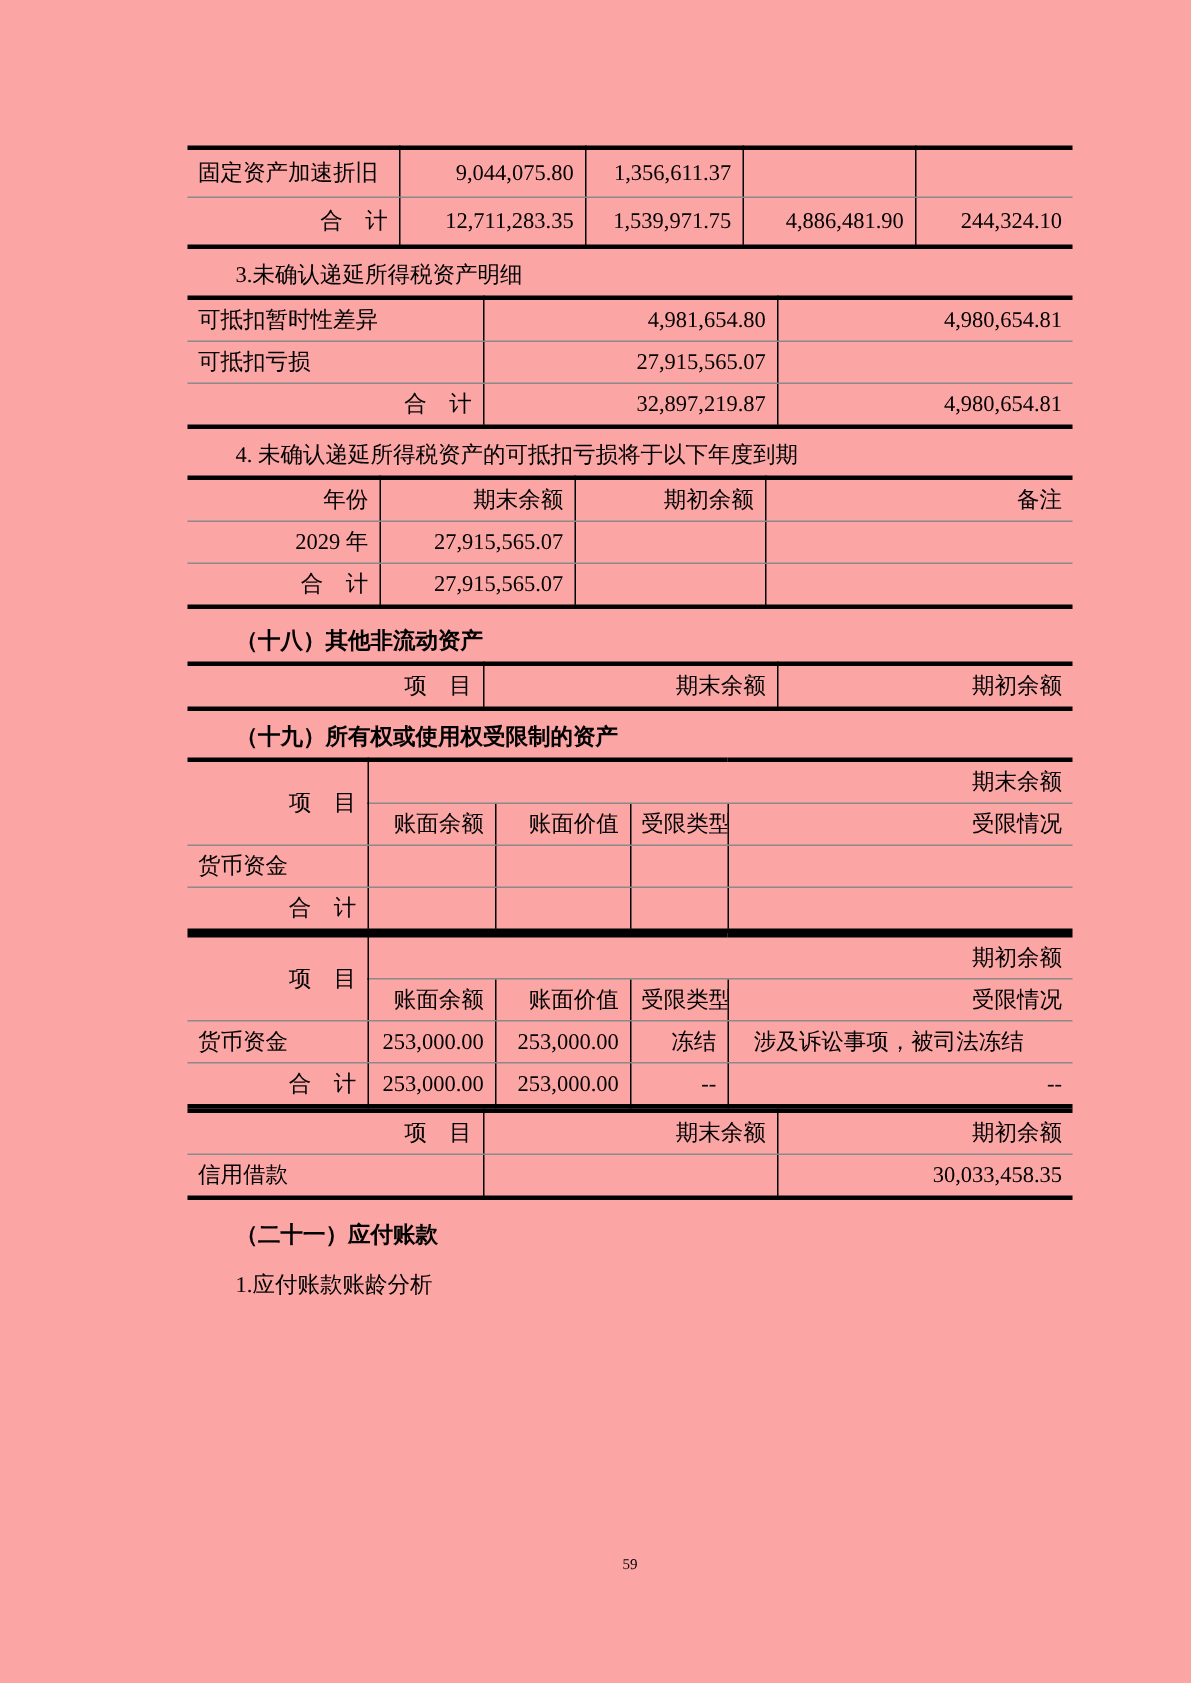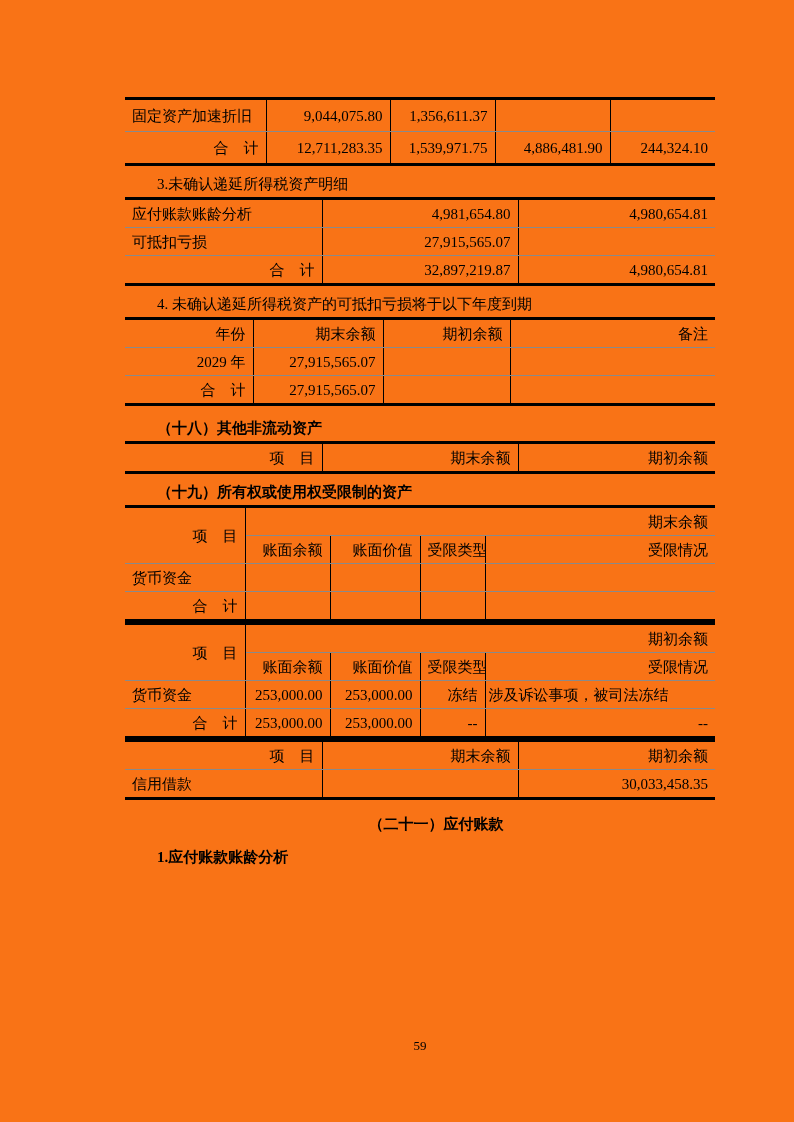--- a/index.html
+++ b/index.html
@@ -1,21 +1,21 @@
 <!DOCTYPE html>
 <html><head>
 <meta charset="utf-8">
 <style>
   html,body { margin:0; padding:0; background:#ffffff; }
   .page {
     position:relative;
     width:794px; height:1122px;
     box-sizing:border-box;
     padding:97px 79px 0 125px;
-    background:#f97316;
+    background:#fca5a5;
     color:#000;
     font-family:"Liberation Serif","DejaVu Serif",serif;
     font-size:15px;
   }
   table.t {
     border-collapse:collapse;
     table-layout:fixed;
     width:590px;
     border-top:3px solid #000;
     border-bottom:3px solid #000;
@@ -36,33 +36,33 @@
   table.t1 td { height:31px; }
   .num { text-align:right; }
   .ctr { text-align:right; }
   .lbl { text-align:left; }
   .heading {
     margin:8px 0 2px 32px;
     font-weight:bold;
     line-height:21px;
   }
   .heading.mt12 { margin-top:12px; }
-  .heading.mt14 { margin-top:14px;text-align:center; }
+  .heading.mt14 { margin-top:14px; }
   .plain {
     margin:8px 0 2px 32px;
     font-weight:normal;
     line-height:21px;
   }
   .plain.mb5 { margin-top:10px; margin-bottom:5px; }
-  .plain.mt12 { margin-top:12px;font-weight:bold; }
+  .plain.mt12 { margin-top:12px; }
   .page-number {
     position:absolute;
     top:1038px; left:125px; width:590px;
     text-align:center;
-    font-size:13px;
+    font-size:10px;
   }
 </style>
 </head>
 <body>
 
 <div class="page">
 
   <table class="t t1">
     <colgroup>
       <col style="width:141px">
@@ -92,21 +92,21 @@
   <p class="plain">3.未确认递延所得税资产明细</p>
 
   <table class="t">
     <colgroup>
         <col style="width:197px">
         <col style="width:196px">
         <col style="width:197px">
       </colgroup>
     <tbody>
       <tr>
-        <td class="lbl">应付账款账龄分析</td>
+        <td class="lbl">可抵扣暂时性差异</td>
         <td class="num">4,981,654.80</td>
         <td class="num">4,980,654.81</td>
       </tr>
       <tr>
         <td class="lbl">可抵扣亏损</td>
         <td class="num">27,915,565.07</td>
         <td class="num"></td>
       </tr>
       <tr>
         <td class="ctr">合　计</td>
@@ -220,21 +220,21 @@
         <td class="ctr">账面余额</td>
         <td class="ctr">账面价值</td>
         <td class="ctr">受限类型</td>
         <td class="ctr">受限情况</td>
       </tr>
       <tr>
         <td class="lbl">货币资金</td>
         <td class="num">253,000.00</td>
         <td class="num">253,000.00</td>
         <td class="ctr">冻结</td>
-        <td class="lbl" style="padding:0 3px;">涉及诉讼事项，被司法冻结</td>
+        <td class="lbl" style="padding:0 17px;">涉及诉讼事项，被司法冻结</td>
       </tr>
       <tr>
         <td class="ctr">合　计</td>
         <td class="num">253,000.00</td>
         <td class="num">253,000.00</td>
         <td class="ctr">--</td>
         <td class="ctr">--</td>
       </tr>
     </tbody>
   </table>

